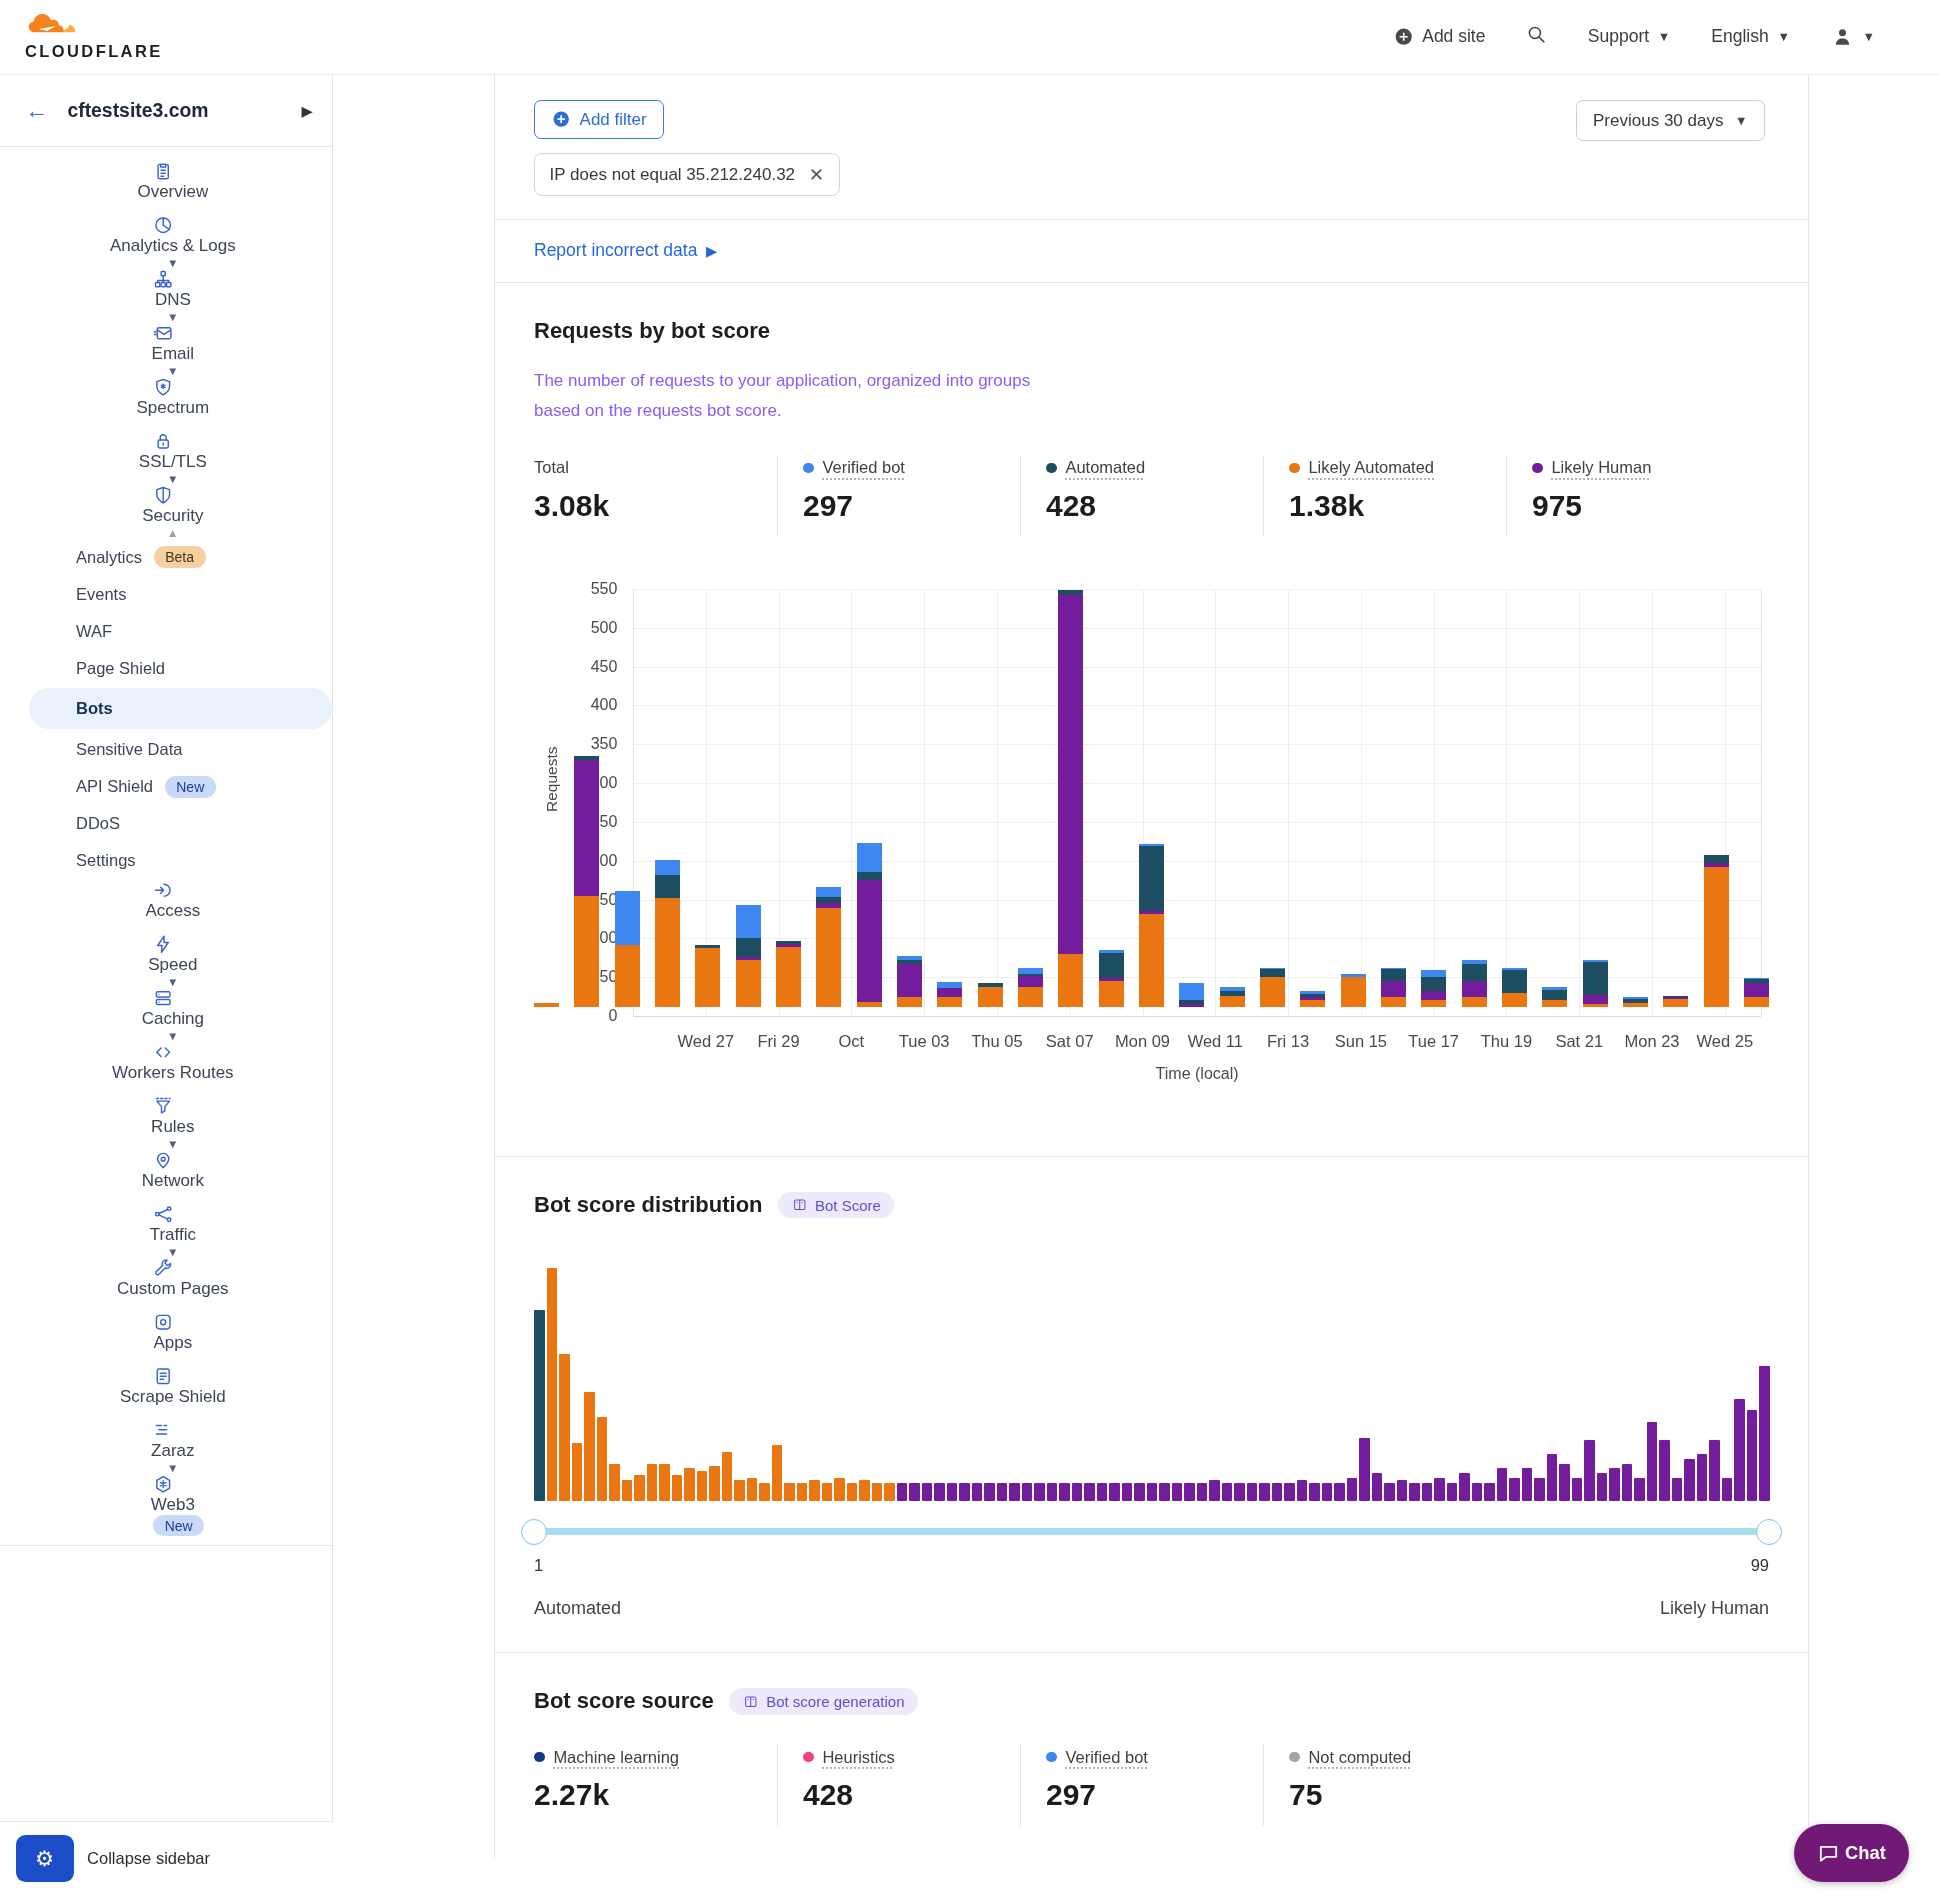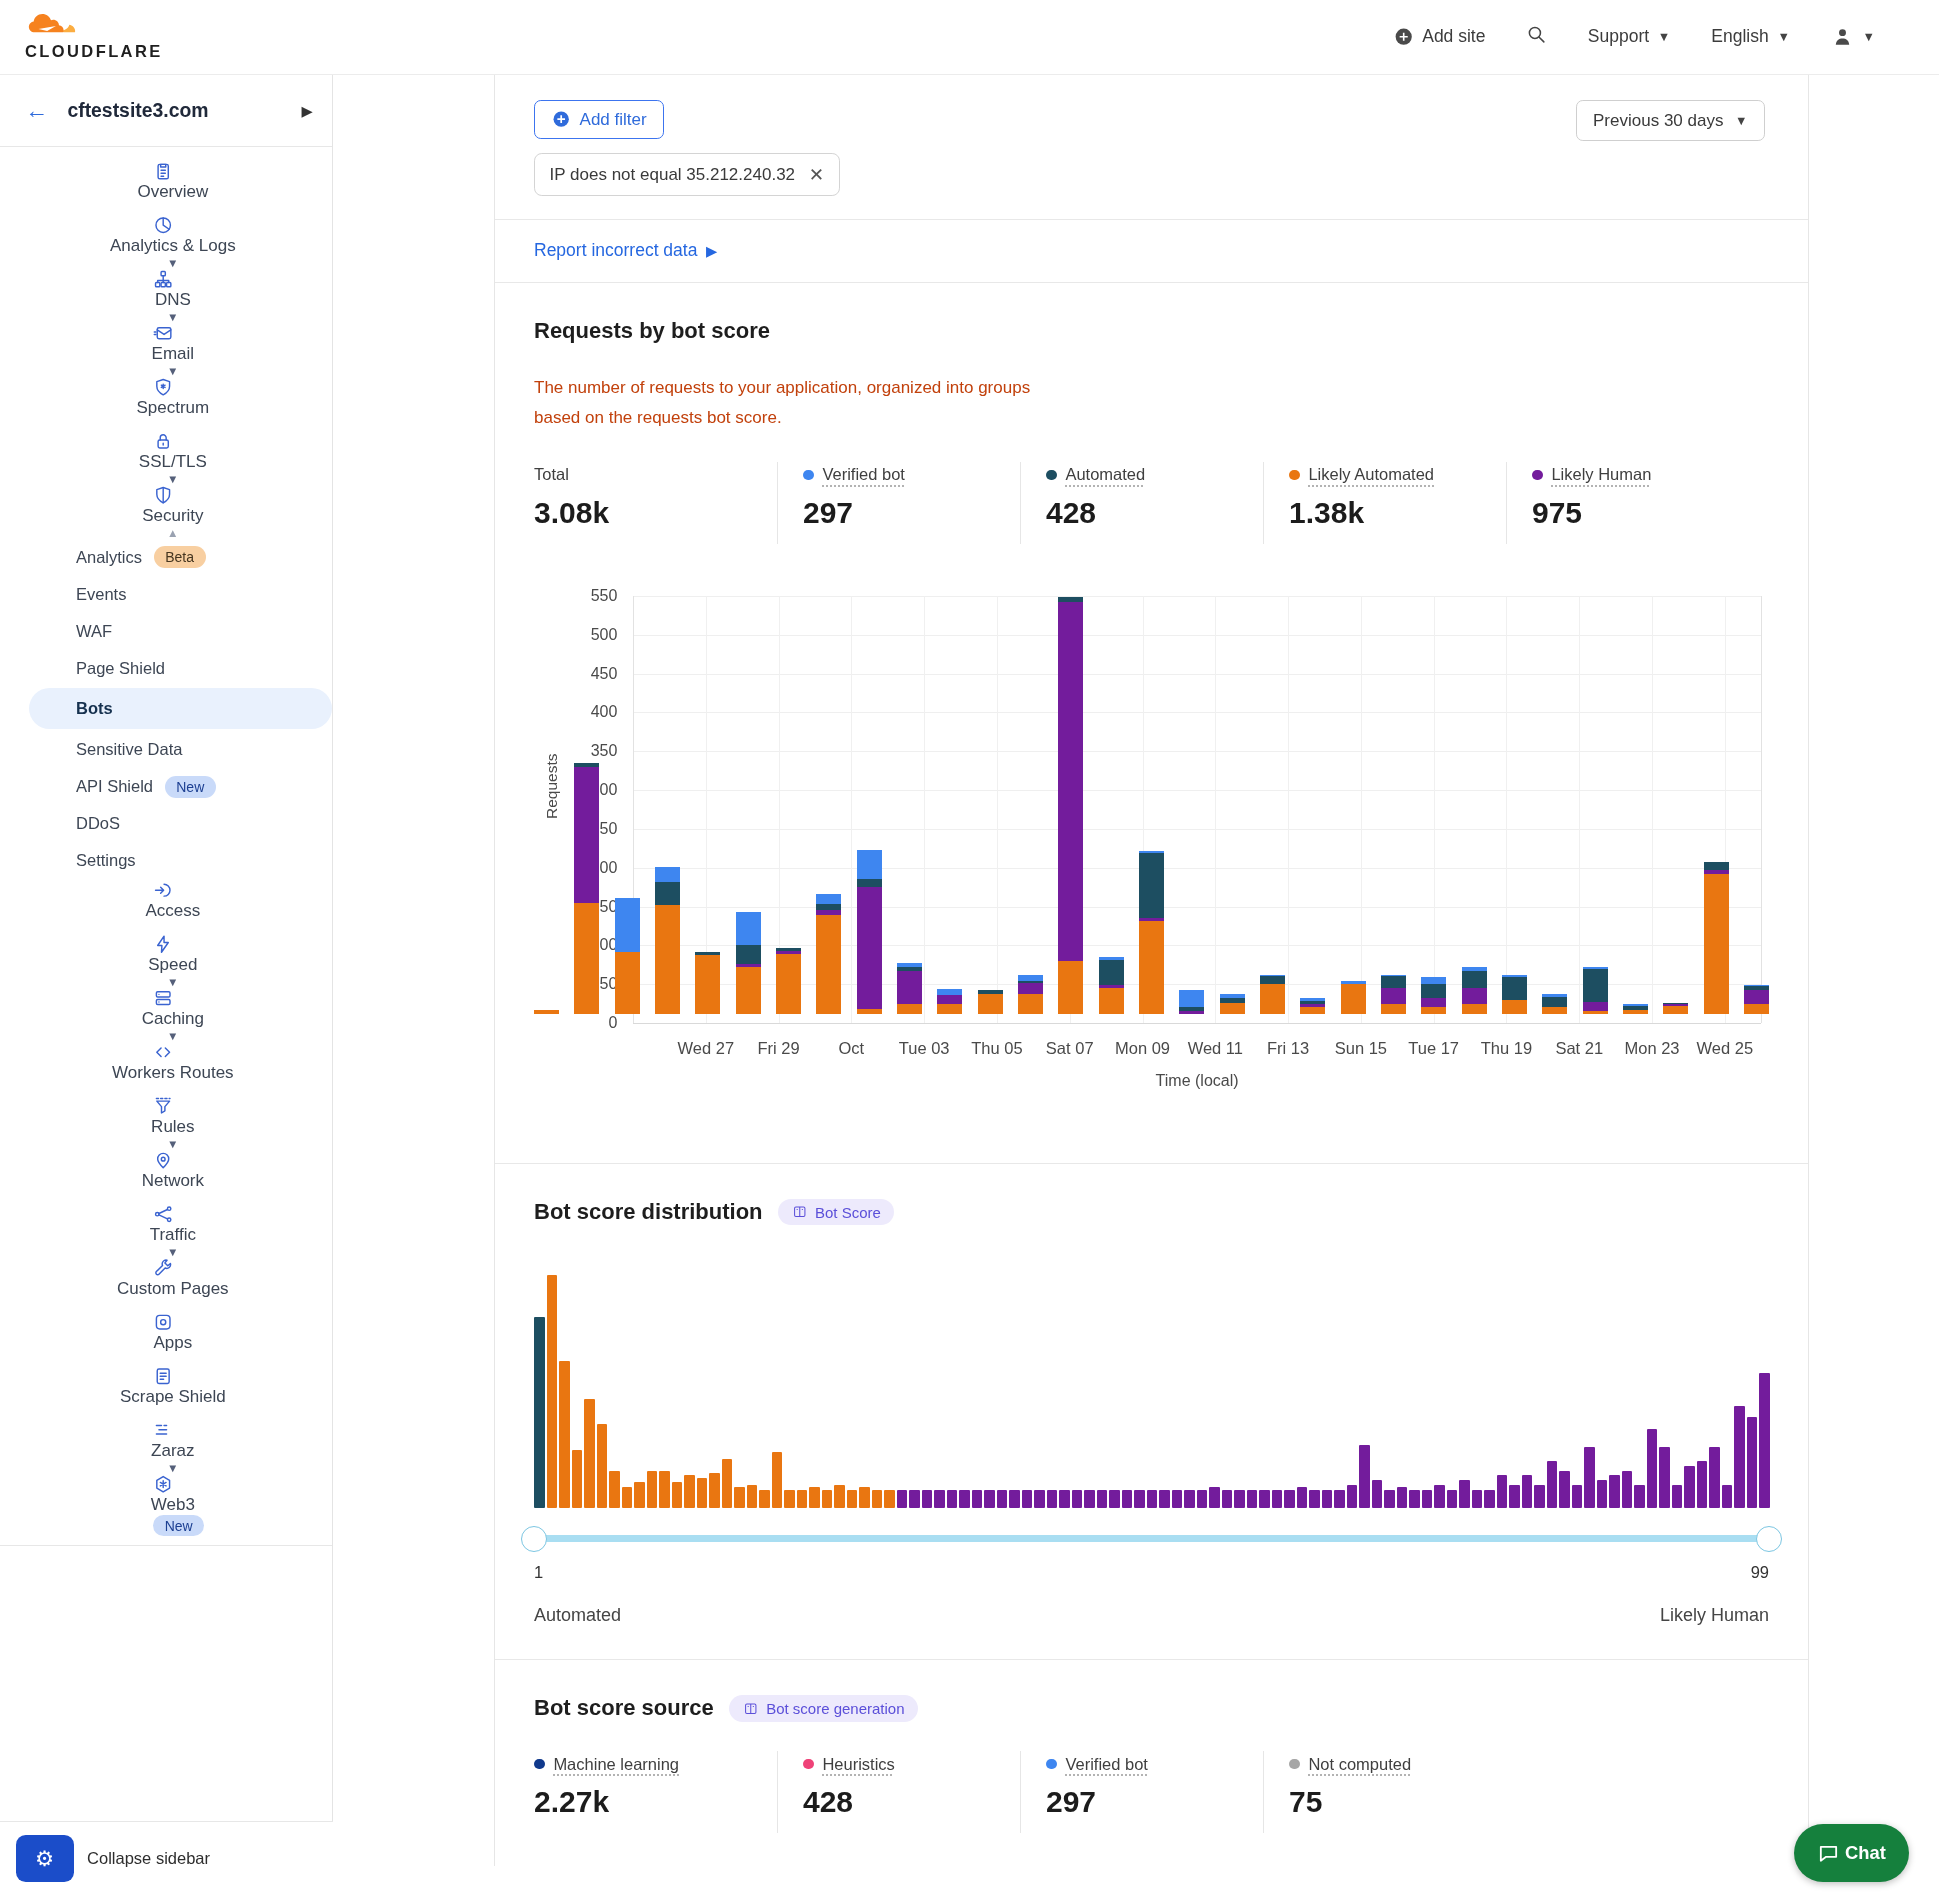--- a/index.html
+++ b/index.html
@@ -61,21 +61,21 @@
   .report-sec { padding-top:19.4px; padding-bottom:21.3px; }
   .link-blue { color:#2567e0; font-size:17.5px; cursor:pointer; display:inline-flex; align-items:center; gap:8.7px; }
   .tri { font-size:14.6px; }
 
   .card { padding-top:35px; padding-bottom:33px; }
   .card-title-row { display:flex; align-items:center; gap:15.5px; }
   .card-title { font-size:22px; font-weight:bold; color:#1e1e1e; }
   .badge-purple { display:inline-flex; align-items:center; gap:7.8px; background:#edeafc; color:#5b4fd9;
                   border-radius:14.6px; padding:4.9px 13.6px; font-size:15px; cursor:pointer; }
   .badge-purple svg { width:15.5px; height:15.5px; stroke:#5b4fd9; fill:none; stroke-width:1.6; }
-  .card-desc { font-size:17px; color:#c2410c; line-height:1.75; margin-top:29px; max-width:543px; }
+  .card-desc { font-size:17px; color:#8b5cf6; line-height:1.75; margin-top:22px; max-width:543px; }
 
   .stats-row { display:flex; margin-top:29px; }
   .stat { min-width:243px; padding:3.9px 19.4px 13.6px 0; }
   .stat + .stat { border-left:1px solid #e6e6e6; padding-left:25px; }
   .stat-label { font-size:16.5px; color:#3f3f3f; display:flex; align-items:center; gap:8.7px; }
   .stat-label.u span:last-child { text-decoration:underline; text-decoration-style:dotted; text-decoration-color:#9a9a9a; text-underline-offset:4.9px; }
   .dot { width:10.7px; height:10.7px; border-radius:50%; display:inline-block; flex:none; }
   .stat-value { font-size:30px; font-weight:600; color:#1c1c1c; margin-top:11.6px; }
 
   
@@ -101,21 +101,21 @@
   .hist { display:flex; align-items:flex-end; gap:1.9px; height:233px; }
   .hist-bar { flex:1; border-radius:1px; }
   .slider-row { position:relative; height:29px; margin-top:15.5px; }
   .slider-track { position:absolute; left:0; right:0; top:11.6px; height:6.8px; background:#a9def2; border-radius:3.9px; }
   .slider-handle { position:absolute; top:1.9px; width:26px; height:26px; border-radius:50%; background:#fff;
                    border:1.9px solid #7cc6e2; cursor:pointer; }
   .slider-handle.left { left:-12.6px; }
   .slider-handle.right { right:-12.6px; }
   .slider-caption { display:flex; justify-content:space-between; margin-top:9.7px; font-size:16.5px; color:#333; }
   .slider-caption .big { font-size:18px; color:#454545; margin-top:13.6px; }
-  .chat-btn { position:absolute; right:31px; bottom:12.6px; width:115px; height:58px; background:#15803d; color:#fff;
+  .chat-btn { position:absolute; right:31px; bottom:12.6px; width:115px; height:58px; background:#701a75; color:#fff;
               border:none; border-radius:29px; font-size:18.4px; font-weight:bold; display:flex; align-items:center;
               justify-content:center; gap:5px; cursor:pointer; box-shadow:0 1.9px 7.8px rgba(0,0,0,.25); }
 </style>
 </head>
 <body>
 
 <div class="navbar">
   <div class="brand">
     <svg width="54" height="31" viewBox="0 0 56 32">
       <path d="M37 18c4 0 8-2 9-6 3 .5 6 3 6 6.5 0 .9-.2 1.5-.4 1.5H40z" fill="#FBAD41"></path>

